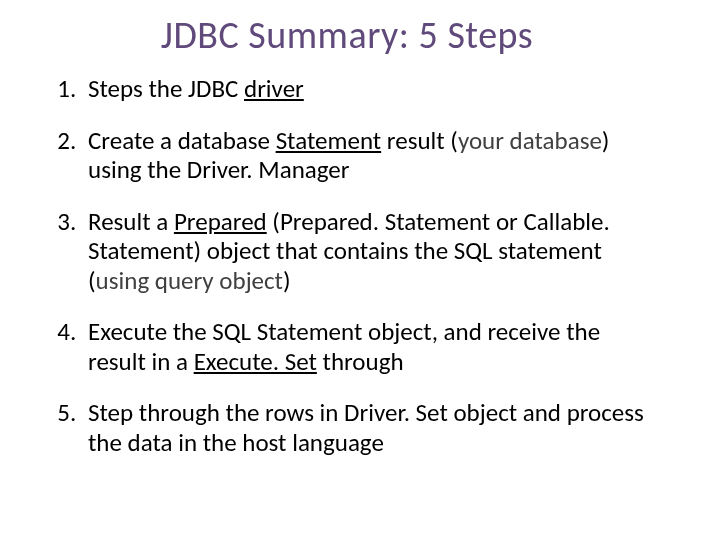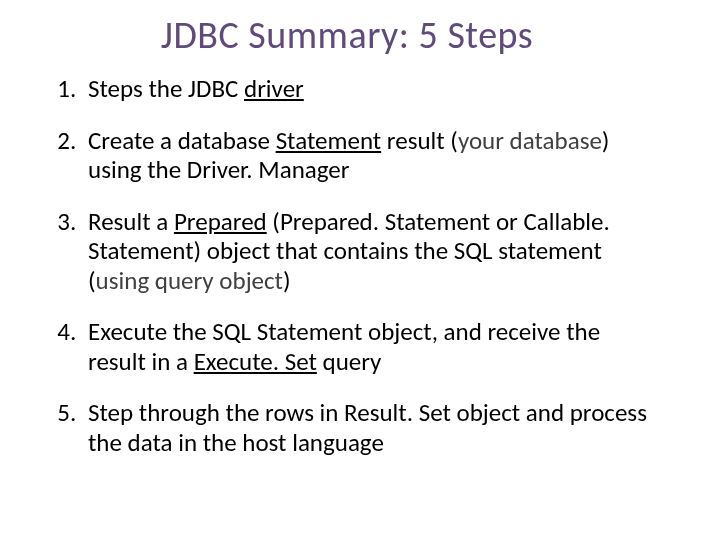--- a/index.html
+++ b/index.html
@@ -46,17 +46,17 @@
 <div class="slide">
   <h1 class="title">JDBC Summary:  5 Steps</h1>
 
   <ol class="steps">
     <li><span>Steps the JDBC </span><span class="u">driver</span></li>
 
     <li><span>Create a database </span><span class="u">Statement</span><span> result (</span><span class="teal">your database</span><span>) using the Driver. Manager</span></li>
 
     <li><span>Result a </span><span class="u">Prepared</span><span> (Prepared. Statement or Callable. Statement) object that contains the SQL statement (</span><span class="teal">using query object</span><span>)</span></li>
 
-    <li><span>Execute the SQL Statement object, and receive the result in a </span><span class="u">Execute. Set</span><span> query</span></li>
+    <li><span>Execute the SQL Statement object, and receive the result in a </span><span class="u">Execute. Set</span><span> through</span></li>
 
-    <li><span>Step through the rows in Result. Set object and process the data in the host language</span></li>
+    <li><span>Step through the rows in Driver. Set object and process the data in the host language</span></li>
   </ol>
 </div>
 
 </body></html>

